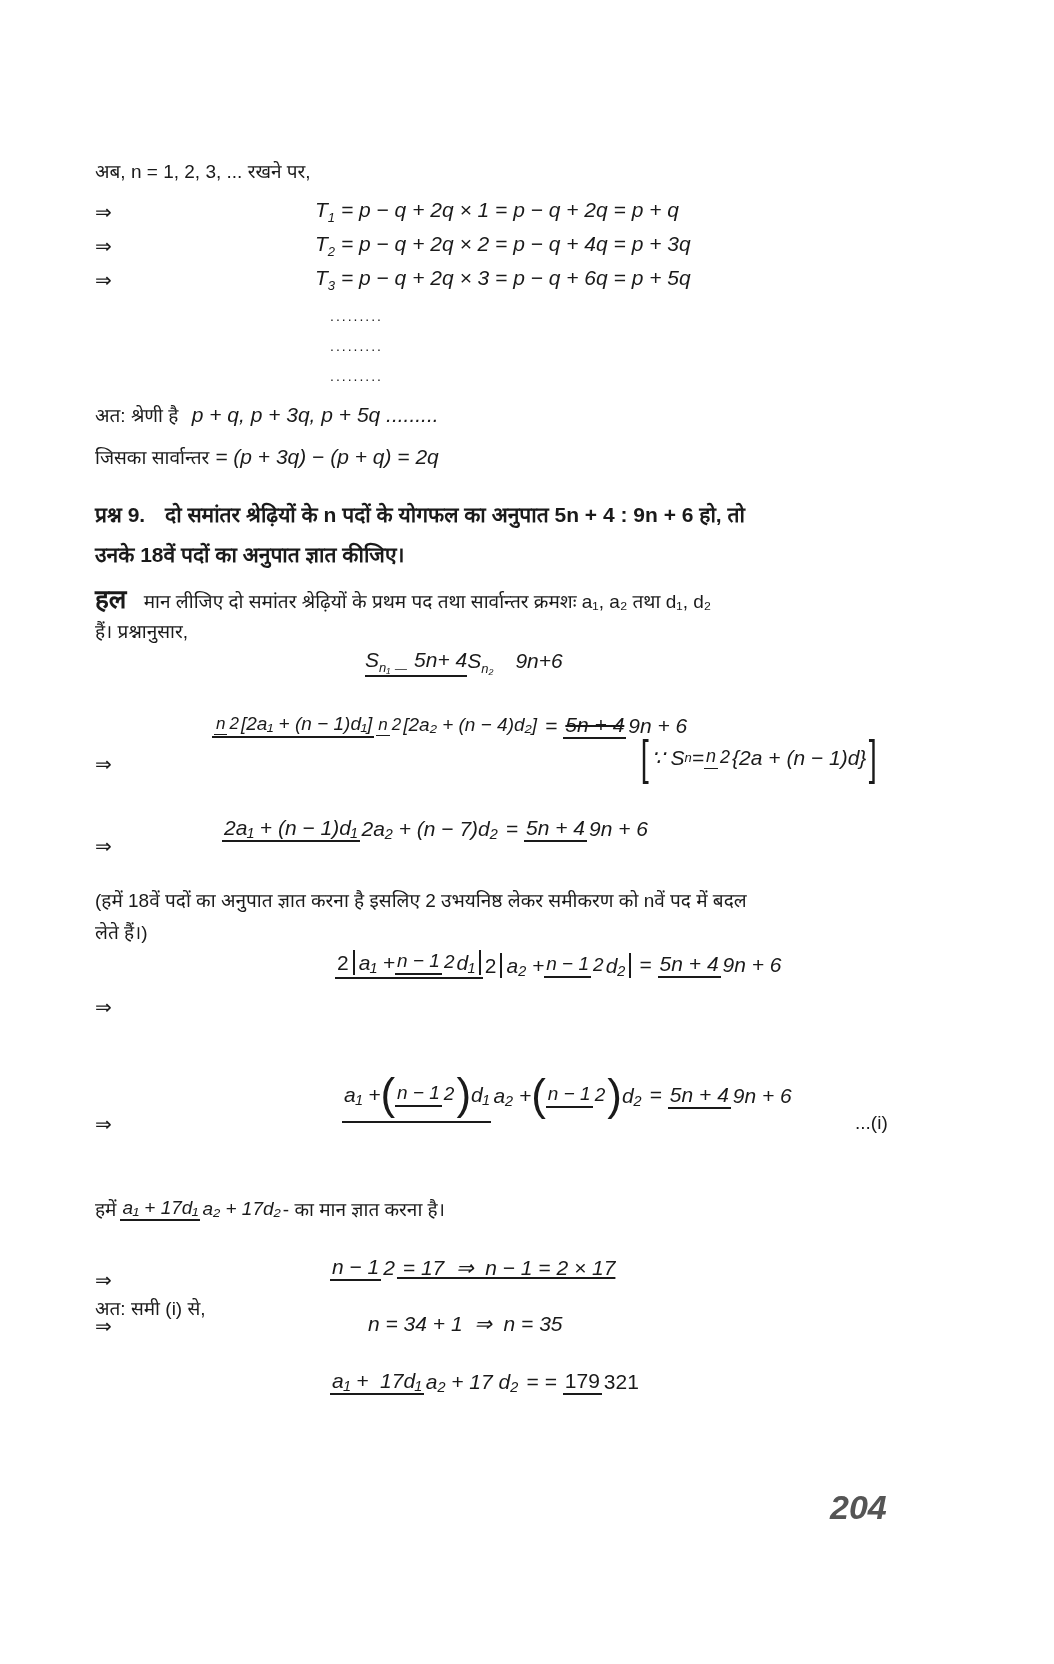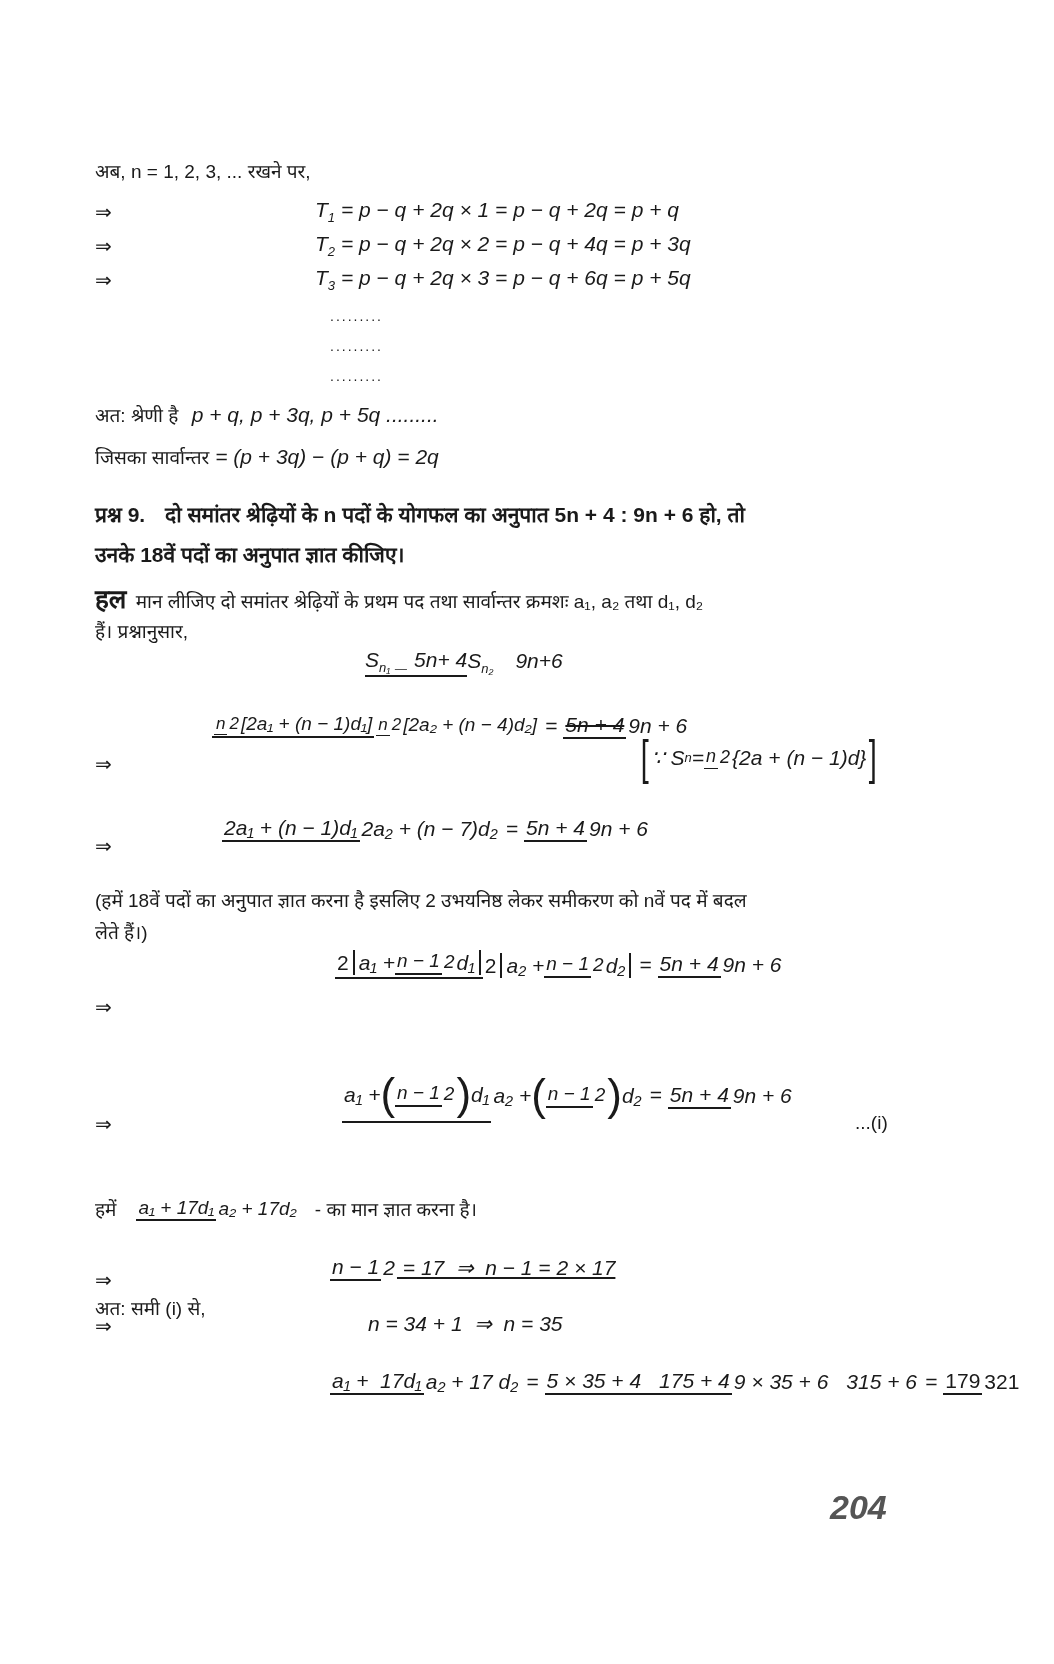--- a/index.html
+++ b/index.html
@@ -57,21 +57,21 @@
 </div>
 
 <div class="abs q-head" style="left:95px; top:500px;">
   <span>प्रश्न 9.</span>
   <span style="margin-left:14px;">दो समांतर श्रेढ़ियों के n पदों के योगफल का अनुपात 5n + 4 : 9n + 6 हो, तो</span>
 </div>
 <div class="abs q-head" style="left:95px; top:540px;">उनके 18वें पदों का अनुपात ज्ञात कीजिए।</div>
 
 <div class="abs txt" style="left:95px; top:580px;">
   <span class="bold" style="font-size:26px;">हल</span>
-  <span style="margin-left:4px;">मान लीजिए दो समांतर श्रेढ़ियों के प्रथम पद तथा सार्वान्तर क्रमशः a₁, a₂ तथा d₁, d₂</span>
+  <span style="margin-left:12px;">मान लीजिए दो समांतर श्रेढ़ियों के प्रथम पद तथा सार्वान्तर क्रमशः a₁, a₂ तथा d₁, d₂</span>
 </div>
 <div class="abs txt" style="left:95px; top:618px;">हैं। प्रश्नानुसार,</div>
 
 <div class="abs m i big-eq" style="left:365px; top:648px;">
   <div class="frac" style="border-bottom:none;">
     <div style="display:flex; border-bottom:2px solid #1a1a1a;">
       <span><span>S</span><sub>n₁</sub></span>
       <span style="margin:0 6px;">_</span>
       <span>5n+ 4</span>
     </div>
@@ -194,21 +194,21 @@
     </div>
   </div>
   <span>=</span>
   <div class="frac">
     <span class="num">5n + 4</span>
     <span class="den">9n + 6</span>
   </div>
 </div>
 <div class="abs txt" style="left:855px; top:1112px;">...(i)</div>
 
-<div class="abs txt" style="left:95px; top:1196px; display:flex; align-items:center;gap:16px;">
+<div class="abs txt" style="left:95px; top:1196px; display:flex; align-items:center;">
   <span>हमें</span>
   <span class="frac m i" style="font-size:19px; margin-left:4px;">
     <span class="num">a₁ + 17d₁</span>
     <span class="den">a₂ + 17d₂</span>
   </span>
   <span>- का मान ज्ञात करना है।</span>
 </div>
 
 <div class="abs arrow" style="top:1268px;">⇒</div>
 <div class="abs m i" style="left:330px; top:1254px; display:flex; align-items:center;">
@@ -223,30 +223,20 @@
 <div class="abs m i" style="left:368px; top:1312px; white-space:pre;">n = 34 + 1  ⇒  n = 35</div>
 
 <div class="abs txt" style="left:95px; top:1295px;">अत: समी (i) से,</div>
 
 <div class="abs m i big-eq" style="left:330px; top:1368px;">
   <div class="frac">
     <span class="num" style="white-space:pre;">a₁ +  17d₁</span>
     <span class="den">a₂ + 17 d₂</span>
   </div>
   <span>=</span>
-  <div class="frac">
-    <div class="num" style="display:flex; gap:18px;">
-        <span>5 × 35 + 4</span>
-        <span>175 + 4</span>
-      </div>
-    <div class="den" style="display:flex; gap:18px;">
-        <span>9 × 35 + 6</span>
-        <span>315 + 6</span>
-      </div>
-  </div>
   <span>=</span>
   <div class="frac">
     <span class="num" style="font-style:normal;">179</span>
     <span class="den" style="font-style:normal;">321</span>
   </div>
 </div>
 
 <div class="abs page-no" style="left:830px; top:1488px;">204</div>
 
 </body></html>

